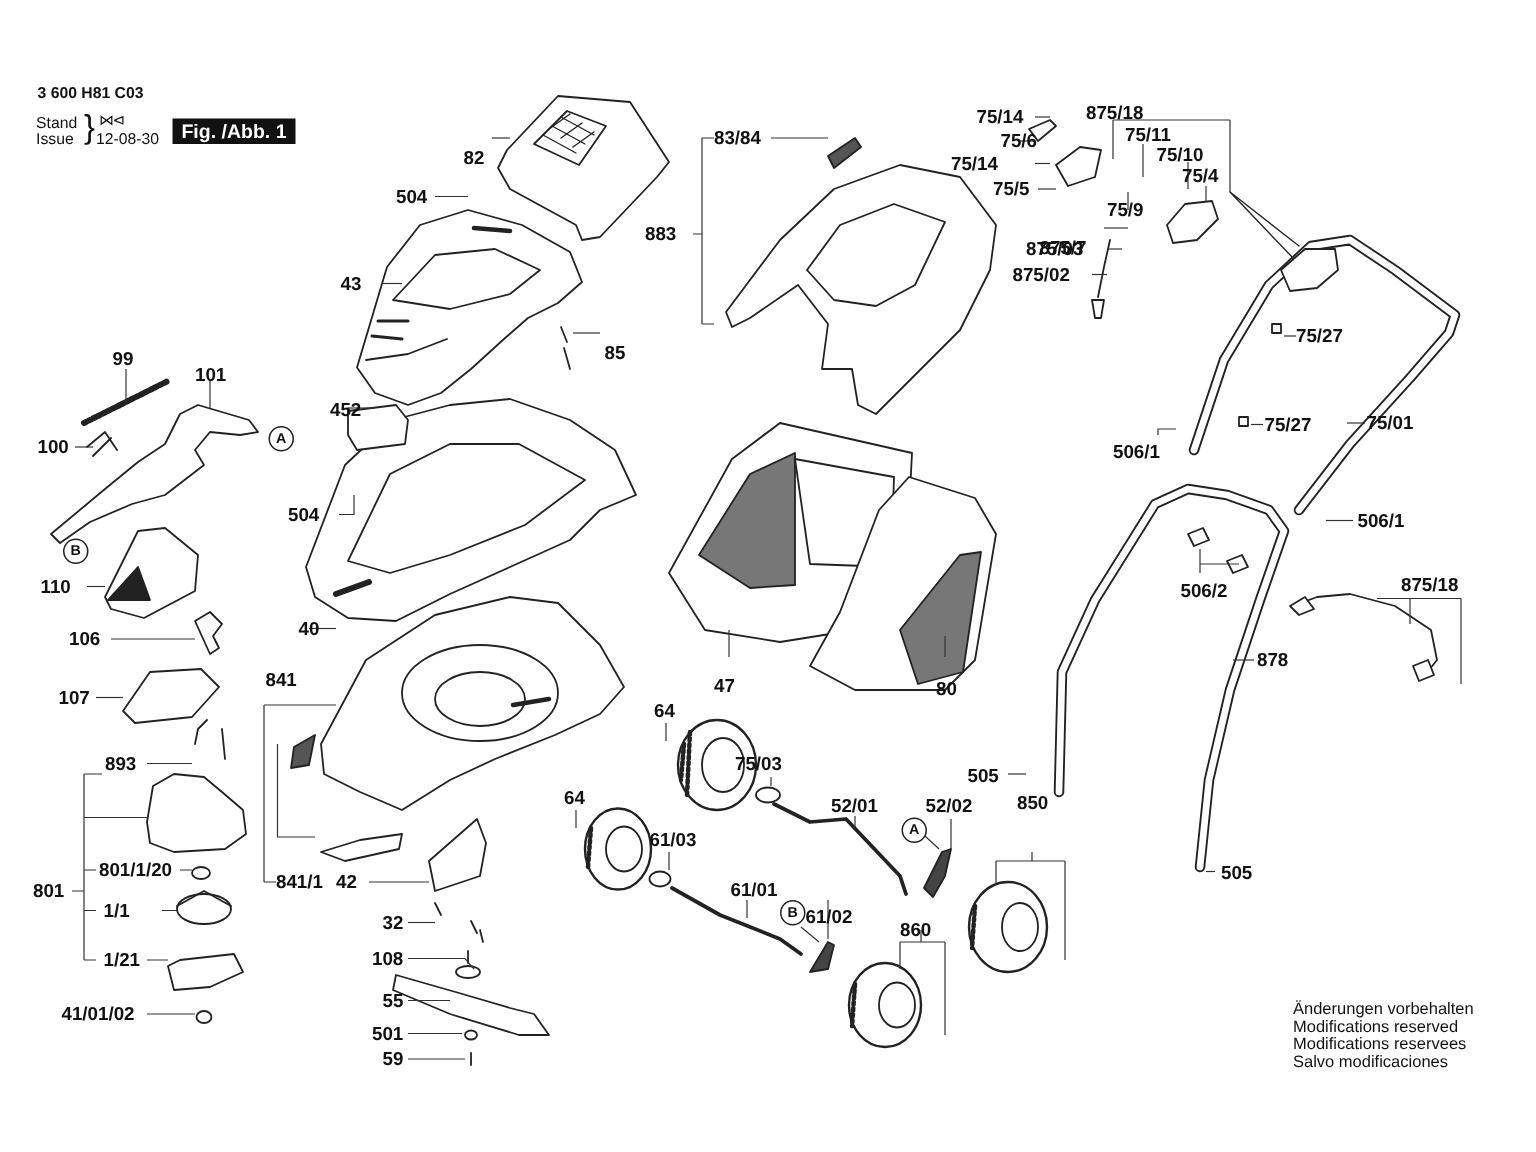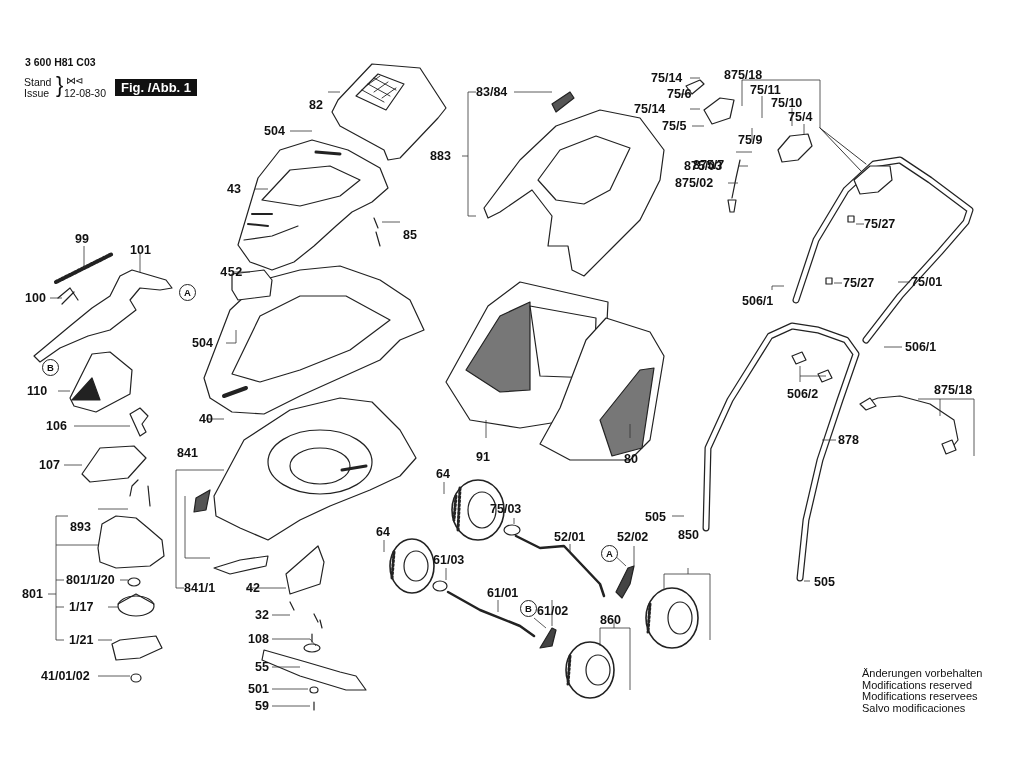--- a/index.html
+++ b/index.html
@@ -249,41 +249,41 @@
 
 <div class="lbl" style="left:309px;top:86px;margin-top:12px;">82</div>
 <div class="lbl" style="left:264px;top:124px;">504</div>
 <div class="lbl" style="left:227px;top:182px;">43</div>
 <div class="lbl" style="left:403px;top:216px;margin-top:12px;">85</div>
 <div class="lbl" style="left:430px;top:149px;">883</div>
 <div class="lbl" style="left:476px;top:85px;">83/84</div>
 <div class="lbl" style="left:75px;top:232px;">99</div>
 <div class="lbl" style="left:130px;top:243px;">101</div>
 <div class="lbl" style="left:25px;top:291px;">100</div>
-<div class="lbl" style="left:220px;top:266px;font-family:Liberation Mono, monospace;">452</div>
+<div class="lbl" style="left:220px;top:266px;">452</div>
 <div class="lbl" style="left:192px;top:336px;">504</div>
 <div class="lbl" style="left:27px;top:384px;">110</div>
 <div class="lbl" style="left:199px;top:412px;">40</div>
 <div class="lbl" style="left:46px;top:419px;">106</div>
 <div class="lbl" style="left:39px;top:458px;">107</div>
 <div class="lbl" style="left:177px;top:446px;">841</div>
-<div class="lbl" style="left:70px;top:520px;">893</div>
+<div class="lbl" style="left:70px;top:502px;">893</div>
 <div class="lbl" style="left:22px;top:587px;">801</div>
 <div class="lbl" style="left:66px;top:573px;">801/1/20</div>
-<div class="lbl" style="left:69px;top:600px;">1/17</div>
+<div class="lbl" style="left:69px;top:600px;">1/1</div>
 <div class="lbl" style="left:69px;top:633px;">1/21</div>
 <div class="lbl" style="left:41px;top:669px;">41/01/02</div>
 <div class="lbl" style="left:184px;top:581px;">841/1</div>
-<div class="lbl" style="left:246px;top:581px;">42</div>
+<div class="lbl" style="left:224px;top:581px;">42</div>
 <div class="lbl" style="left:255px;top:608px;">32</div>
 <div class="lbl" style="left:248px;top:632px;">108</div>
 <div class="lbl" style="left:255px;top:660px;">55</div>
 <div class="lbl" style="left:248px;top:682px;">501</div>
 <div class="lbl" style="left:255px;top:699px;">59</div>
-<div class="lbl" style="left:476px;top:450px;">91</div>
+<div class="lbl" style="left:476px;top:450px;">47</div>
 <div class="lbl" style="left:624px;top:452px;">80</div>
 <div class="lbl" style="left:436px;top:467px;">64</div>
 <div class="lbl" style="left:376px;top:525px;">64</div>
 <div class="lbl" style="left:490px;top:502px;">75/03</div>
 <div class="lbl" style="left:554px;top:530px;">52/01</div>
 <div class="lbl" style="left:617px;top:530px;">52/02</div>
 <div class="lbl" style="left:433px;top:553px;">61/03</div>
 <div class="lbl" style="left:487px;top:586px;">61/01</div>
 <div class="lbl" style="left:537px;top:604px;">61/02</div>
 <div class="lbl" style="left:678px;top:528px;">850</div>

